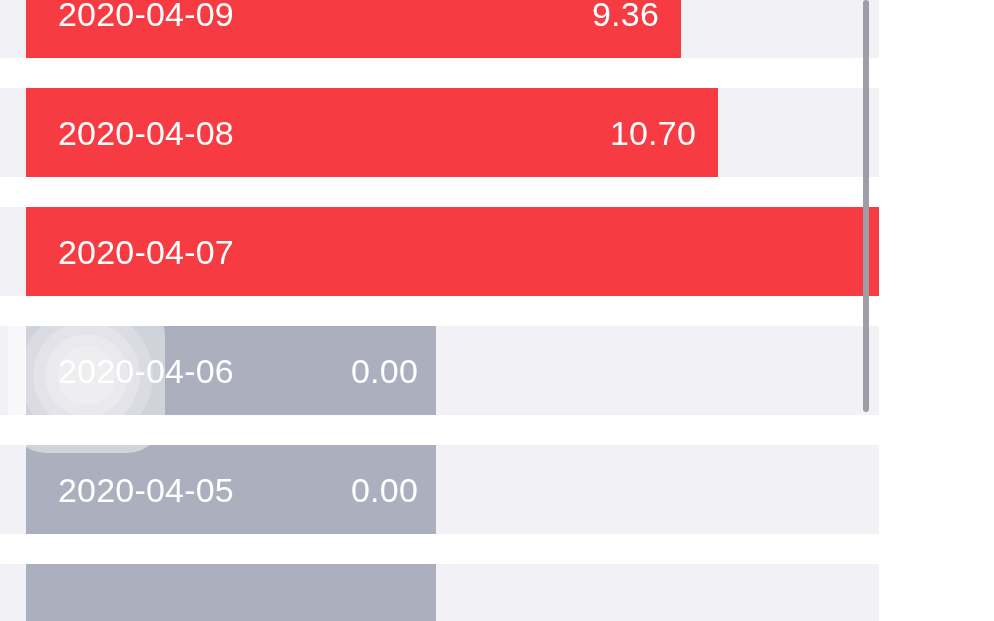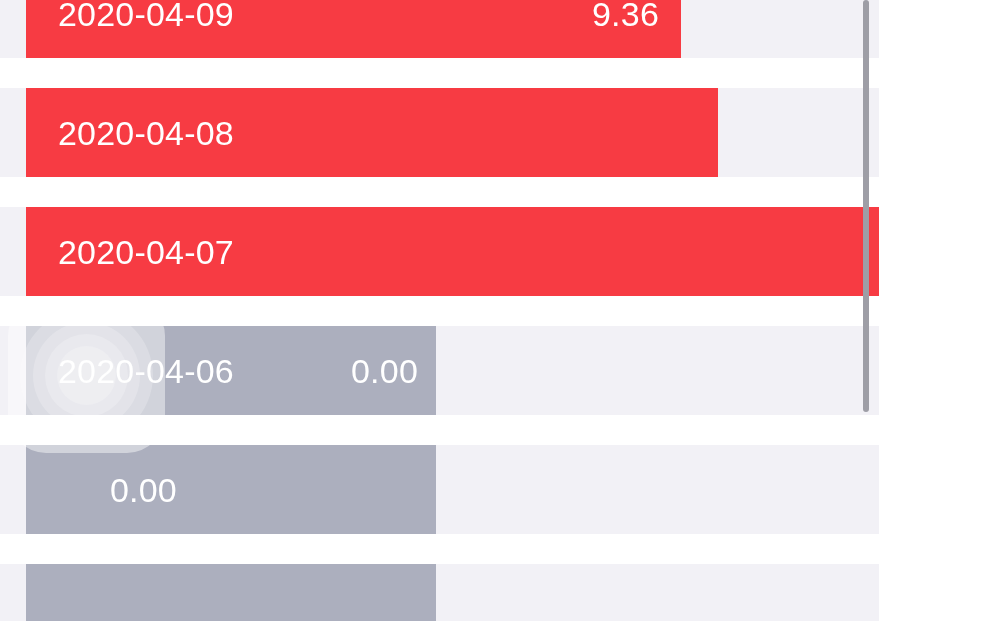--- a/index.html
+++ b/index.html
@@ -69,21 +69,21 @@
 
   .bar-fill .bar-label,
   .bar-fill .bar-value {
     line-height: 1;
     font-weight: 400;
   }
   .bar-fill .bar-value { margin-left: 40px; }
 
   
   .bar-fill.zero { padding: 0 18px 0 32px; }
-  .bar-fill.zero .bar-value { margin-left: 52px; }
+  .bar-fill.zero .bar-value { margin-left: 34px; }
 
   
   .bar-fill.full { padding-right: 40px; }
 
   
   #scrollbar {
     position: absolute;
     right: 10px;
     top: 0;
     width: 6px;
@@ -125,20 +125,21 @@
       <div class="bar-fill red" style="width:655px;">
         <span class="bar-label">2020-04-09</span>
         <span class="bar-value">9.36</span>
       </div>
     </div>
 
     <div class="bar-row">
       <div class="bar-track"></div>
       <div class="bar-fill red" style="width:692px;">
         <span class="bar-label">2020-04-08</span>
+        <span class="bar-value">10.70</span>
       </div>
     </div>
 
     <div class="bar-row">
       <div class="bar-track"></div>
       <div class="bar-fill red full" style="width:968px;">
         <span class="bar-label">2020-04-07</span>
       </div>
     </div>
 
@@ -146,20 +147,21 @@
       <div class="bar-track"></div>
       <div class="bar-fill grey zero" style="width:410px;">
         <span class="bar-label">2020-04-06</span>
         <span class="bar-value">0.00</span>
       </div>
     </div>
 
     <div class="bar-row">
       <div class="bar-track"></div>
       <div class="bar-fill grey zero" style="width:410px;">
+        <span class="bar-label">2020-04-05</span>
         <span class="bar-value">0.00</span>
       </div>
     </div>
 
     <div class="bar-row">
       <div class="bar-track"></div>
       <div class="bar-fill grey zero" style="width:410px;">
         <span class="bar-label"></span>
         <span class="bar-value"></span>
       </div>

